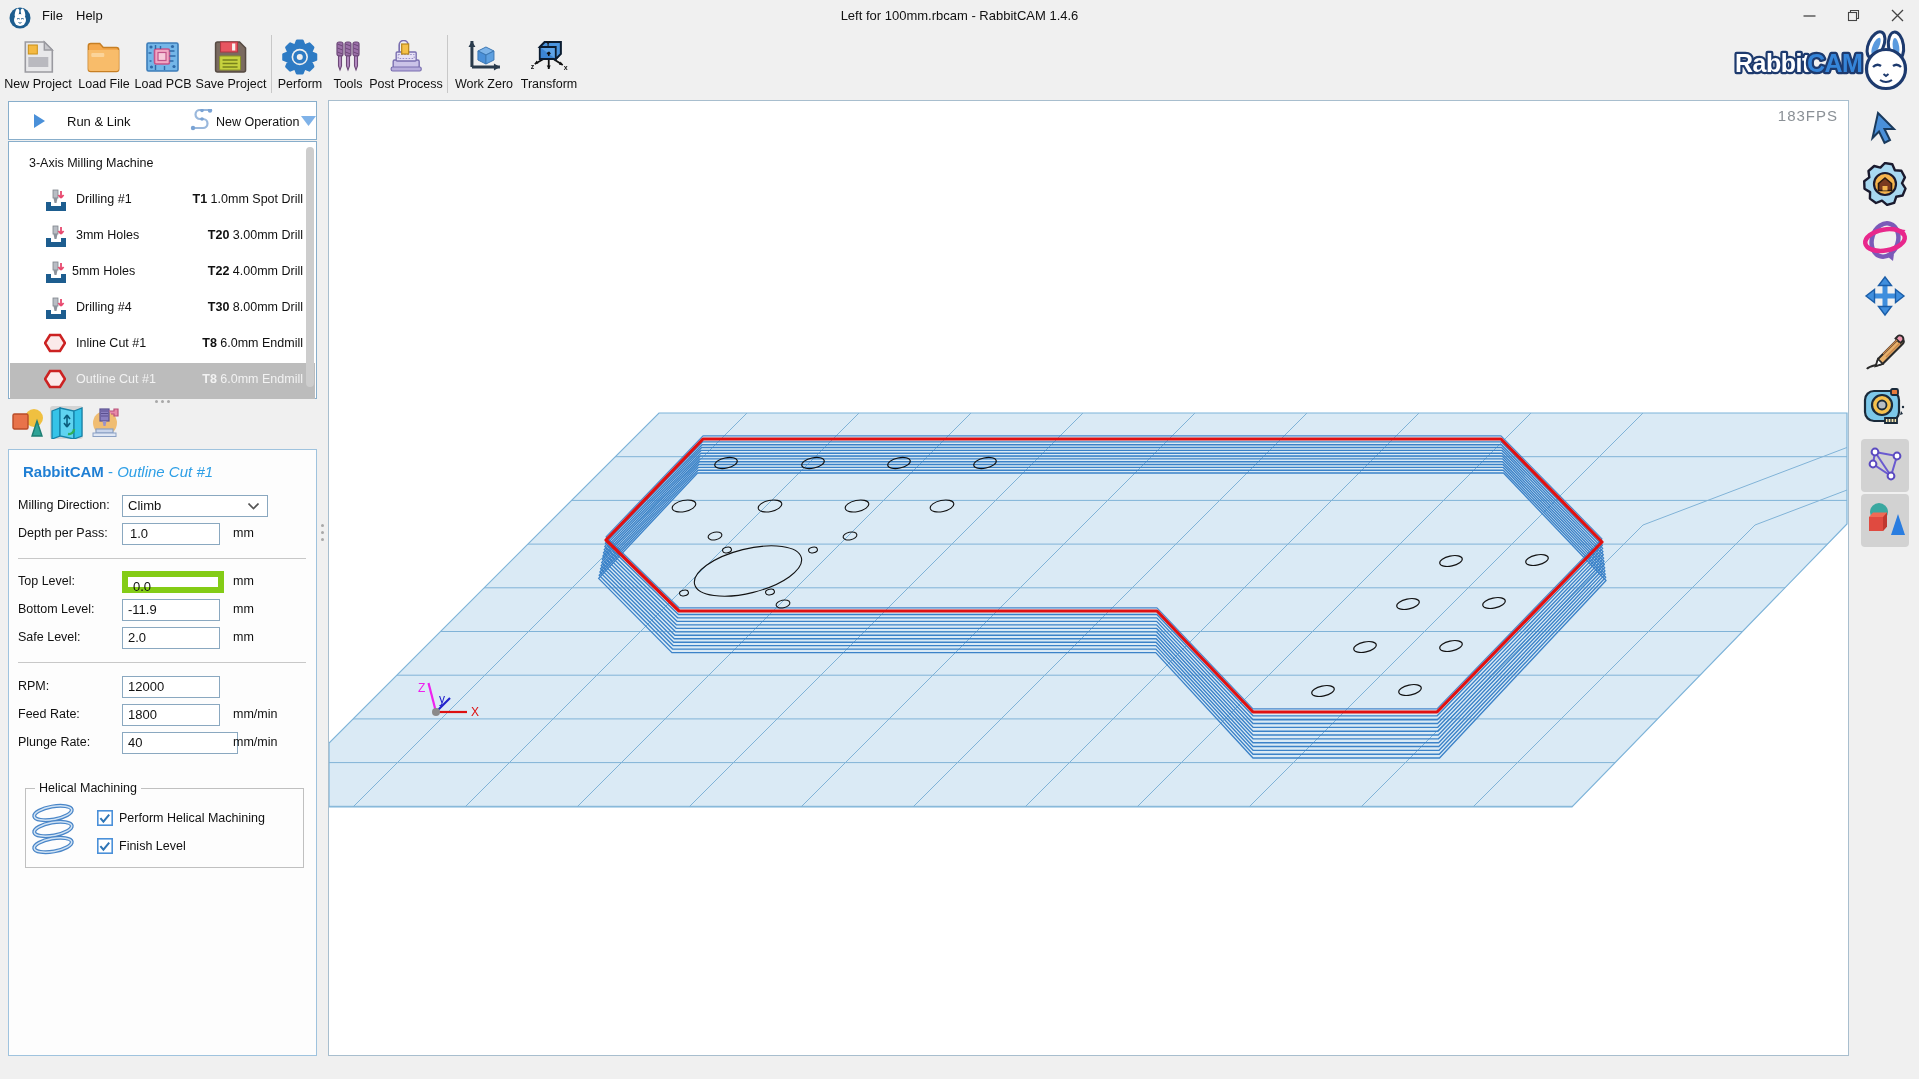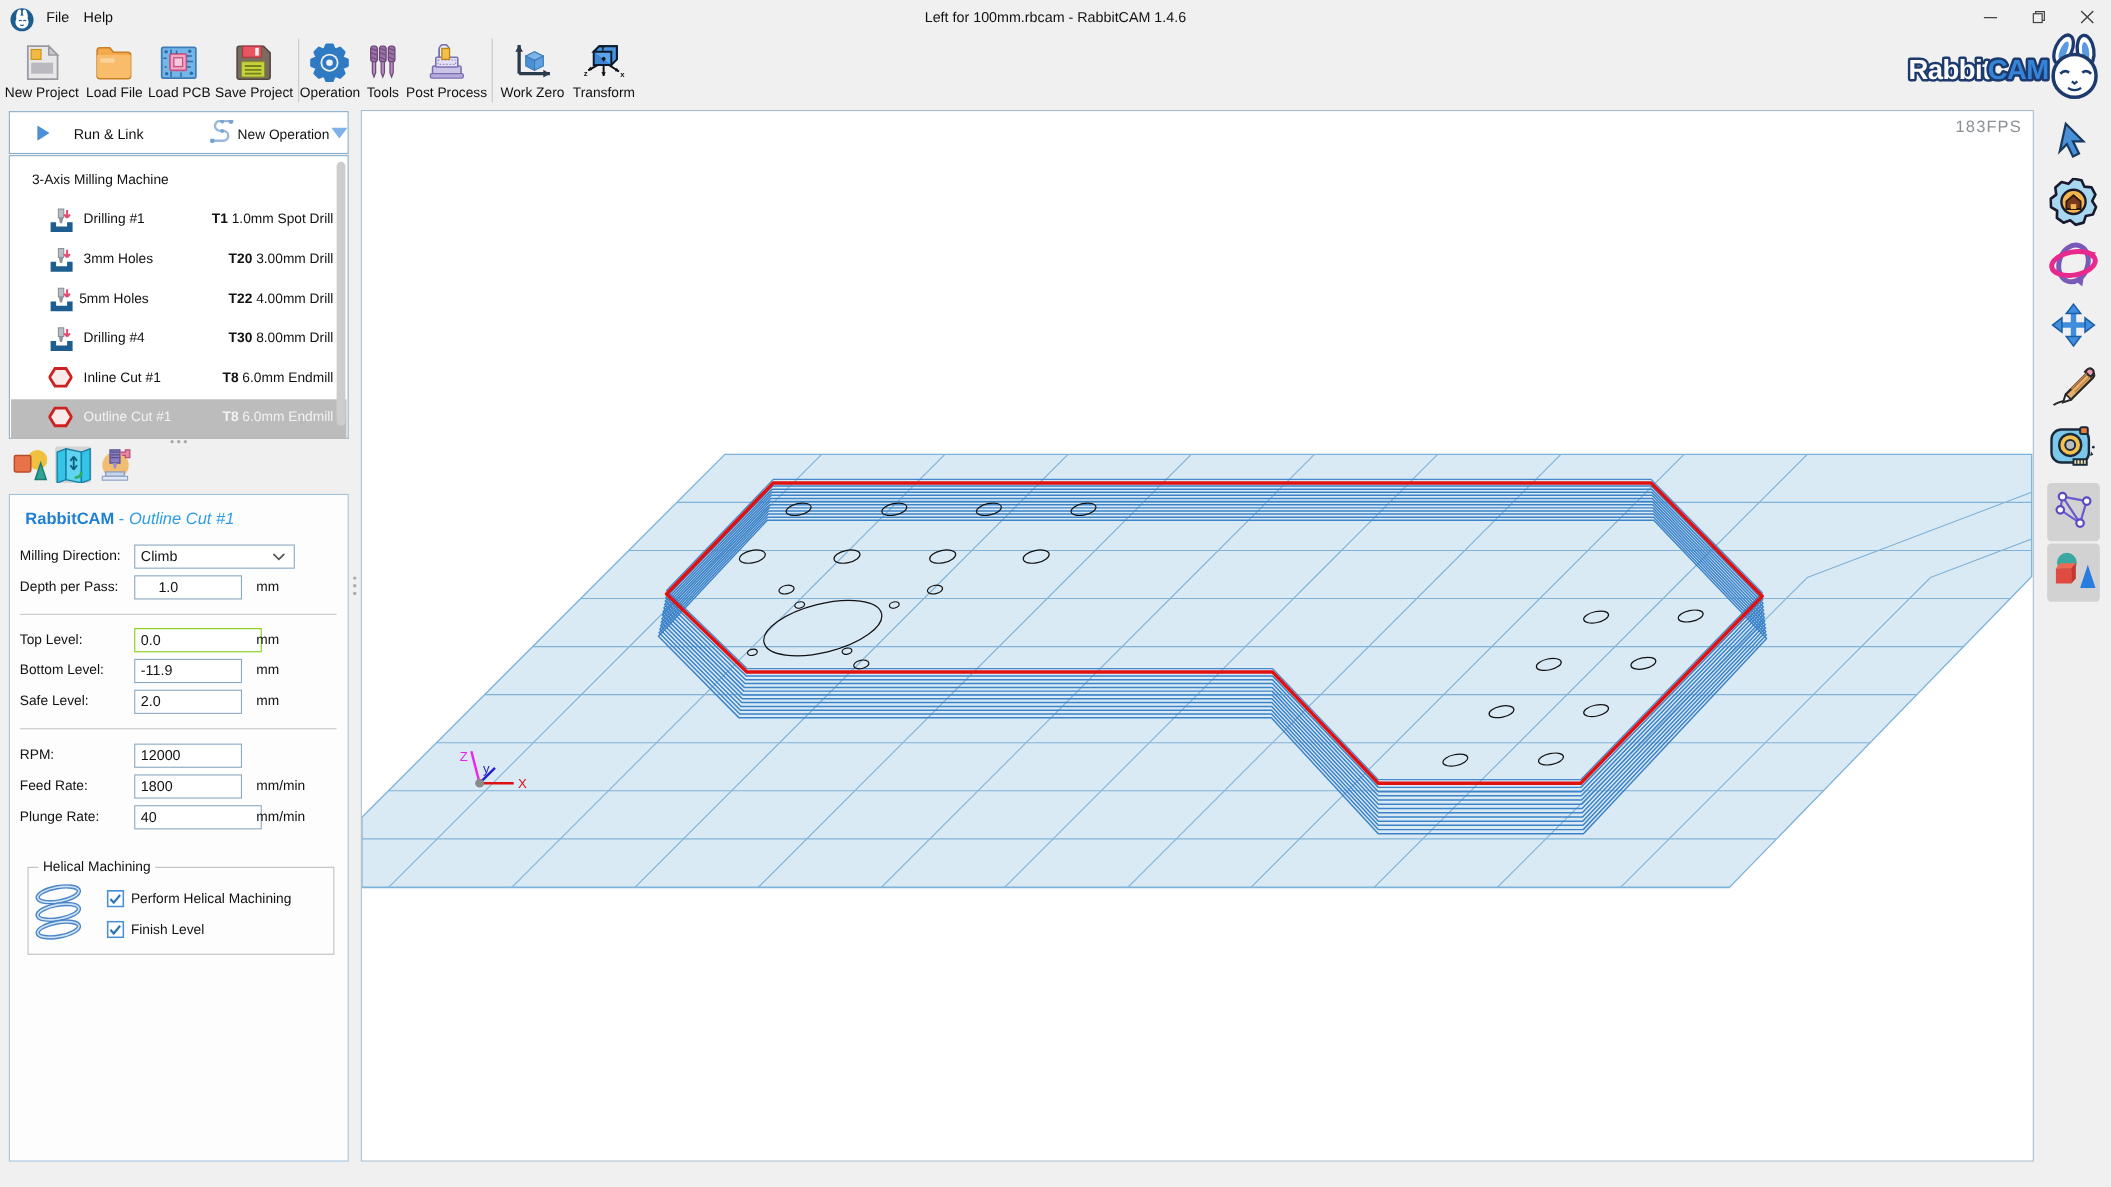--- a/index.html
+++ b/index.html
@@ -80,21 +80,21 @@
   </div>
 <div style="position:absolute;left:271px;top:35px;width:1px;height:58px;background:#c8c8c8"></div>
 <div style="position:absolute;left:300px;top:38px;transform:translateX(-50%);text-align:center">
     <div style="height:38px;display:flex;align-items:center;justify-content:center">
       <svg width="36" height="36" viewBox="0 0 36 36">
 <path d="M29.3 13.3 L34.3 15.3 L34.3 20.7 L29.3 22.7 L29.3 22.7 L31.4 27.6 L27.6 31.4 L22.7 29.3 L22.7 29.3 L20.7 34.3 L15.3 34.3 L13.3 29.3 L13.3 29.3 L8.4 31.4 L4.6 27.6 L6.7 22.7 L6.7 22.7 L1.7 20.7 L1.7 15.3 L6.7 13.3 L6.7 13.3 L4.6 8.4 L8.4 4.6 L13.3 6.7 L13.3 6.7 L15.3 1.7 L20.7 1.7 L22.7 6.7 L22.7 6.7 L27.6 4.6 L31.4 8.4 L29.3 13.3 Z" fill="#2e7bc4" stroke="#2e7bc4" stroke-width="2.5" stroke-linejoin="round"></path>
 <circle cx="18" cy="18" r="8.2" fill="#f0f0f0"></circle>
 <circle cx="18" cy="18" r="4.8" fill="none" stroke="#2e7bc4" stroke-width="3.6"></circle>
 </svg>
     </div>
-    <div style="font-size:12.5px;color:#111;margin-top:1px;white-space:nowrap">Operation</div>
+    <div style="font-size:12.5px;color:#111;margin-top:1px;white-space:nowrap">Perform</div>
   </div>
 <div style="position:absolute;left:348px;top:38px;transform:translateX(-50%);text-align:center">
     <div style="height:38px;display:flex;align-items:center;justify-content:center">
       <svg width="32" height="34" viewBox="0 0 32 34">
         <g transform="translate(5,0)">
 <rect x="0" y="2" width="6" height="14" rx="2" fill="#9b6fa8" stroke="#6d4878" stroke-width="1.2"></rect>
 <path d="M0.5 4 l5 2 m-5 2 l5 2 m-5 2 l5 2" stroke="#6d4878" stroke-width="1" fill="none"></path>
 <path d="M1.5 16 h3 v10 l-1.5 4 l-1.5-4 z" fill="#b58cc2" stroke="#6d4878" stroke-width="1.1"></path>
 </g>
         <g transform="translate(13,0)">
@@ -437,25 +437,25 @@
   <div class="abs" style="left:14px;top:13px;font-size:15px">
     <span style="color:#1f7fd4;font-weight:bold">RabbitCAM</span>
     <span style="color:#2e9fe6"> - </span>
     <span style="color:#2e9fe6;font-style:italic">Outline Cut #1</span>
   </div>
   <div style="position:absolute;left:9px;top:48px;font-size:12.5px;color:#111">Milling Direction:</div>
     <div style="position:absolute;left:113px;top:45px;width:146px;height:22px;background:#fff;border:1px solid #8aa8c0;font-size:13px;color:#111;padding:2px 0 0 5px;box-sizing:border-box">Climb<svg width="11" height="7" viewBox="0 0 11 7" style="position:absolute;right:8px;top:7px">
         <path d="M0.5 0.5 l5 5 5-5" fill="none" stroke="#555" stroke-width="1.6"></path>
       </svg></div>
     <div style="position:absolute;left:9px;top:76px;font-size:12.5px;color:#111">Depth per Pass:</div>
-    <div style="position:absolute;left:113px;top:73px;width:98px;height:22px;background:#fff;border:1px solid #8aa8c0;font-size:13px;color:#111;padding:2px 0 0 21px;box-sizing:border-box">1.0</div>
+    <div style="position:absolute;left:113px;top:73px;width:98px;height:22px;background:#fff;border:1px solid #8aa8c0;font-size:13px;color:#111;padding:2px 0 0 7px;box-sizing:border-box">1.0</div>
     <div style="position:absolute;left:224px;top:76px;font-size:12.5px;color:#111">mm</div>
     <div style="position:absolute;left:9px;right:10px;top:108px;height:1px;background:#c8c8c8"></div>
     <div style="position:absolute;left:9px;top:124px;font-size:12.5px;color:#111">Top Level:</div>
-    <div style="position:absolute;left:113px;top:121px;width:116px;height:22px;background:#fff;border:1px solid #84cc16;font-size:13px;color:#111;padding:2px 0 0 5px;box-sizing:border-box">0.0</div>
+    <div style="position:absolute;left:113px;top:121px;width:102px;height:22px;background:#fff;border:6px solid #84cc16;font-size:13px;color:#111;padding:2px 0 0 5px;box-sizing:border-box">0.0</div>
     <div style="position:absolute;left:224px;top:124px;font-size:12.5px;color:#111">mm</div>
     <div style="position:absolute;left:9px;top:152px;font-size:12.5px;color:#111">Bottom Level:</div>
     <div style="position:absolute;left:113px;top:149px;width:98px;height:22px;background:#fff;border:1px solid #8aa8c0;font-size:13px;color:#111;padding:2px 0 0 5px;box-sizing:border-box">-11.9</div>
     <div style="position:absolute;left:224px;top:152px;font-size:12.5px;color:#111">mm</div>
     <div style="position:absolute;left:9px;top:180px;font-size:12.5px;color:#111">Safe Level:</div>
     <div style="position:absolute;left:113px;top:177px;width:98px;height:22px;background:#fff;border:1px solid #8aa8c0;font-size:13px;color:#111;padding:2px 0 0 5px;box-sizing:border-box">2.0</div>
     <div style="position:absolute;left:224px;top:180px;font-size:12.5px;color:#111">mm</div>
     <div style="position:absolute;left:9px;right:10px;top:212px;height:1px;background:#c8c8c8"></div>
     <div style="position:absolute;left:9px;top:229px;font-size:12.5px;color:#111">RPM:</div>
     <div style="position:absolute;left:113px;top:226px;width:98px;height:22px;background:#fff;border:1px solid #8aa8c0;font-size:13px;color:#111;padding:2px 0 0 5px;box-sizing:border-box">12000</div>

